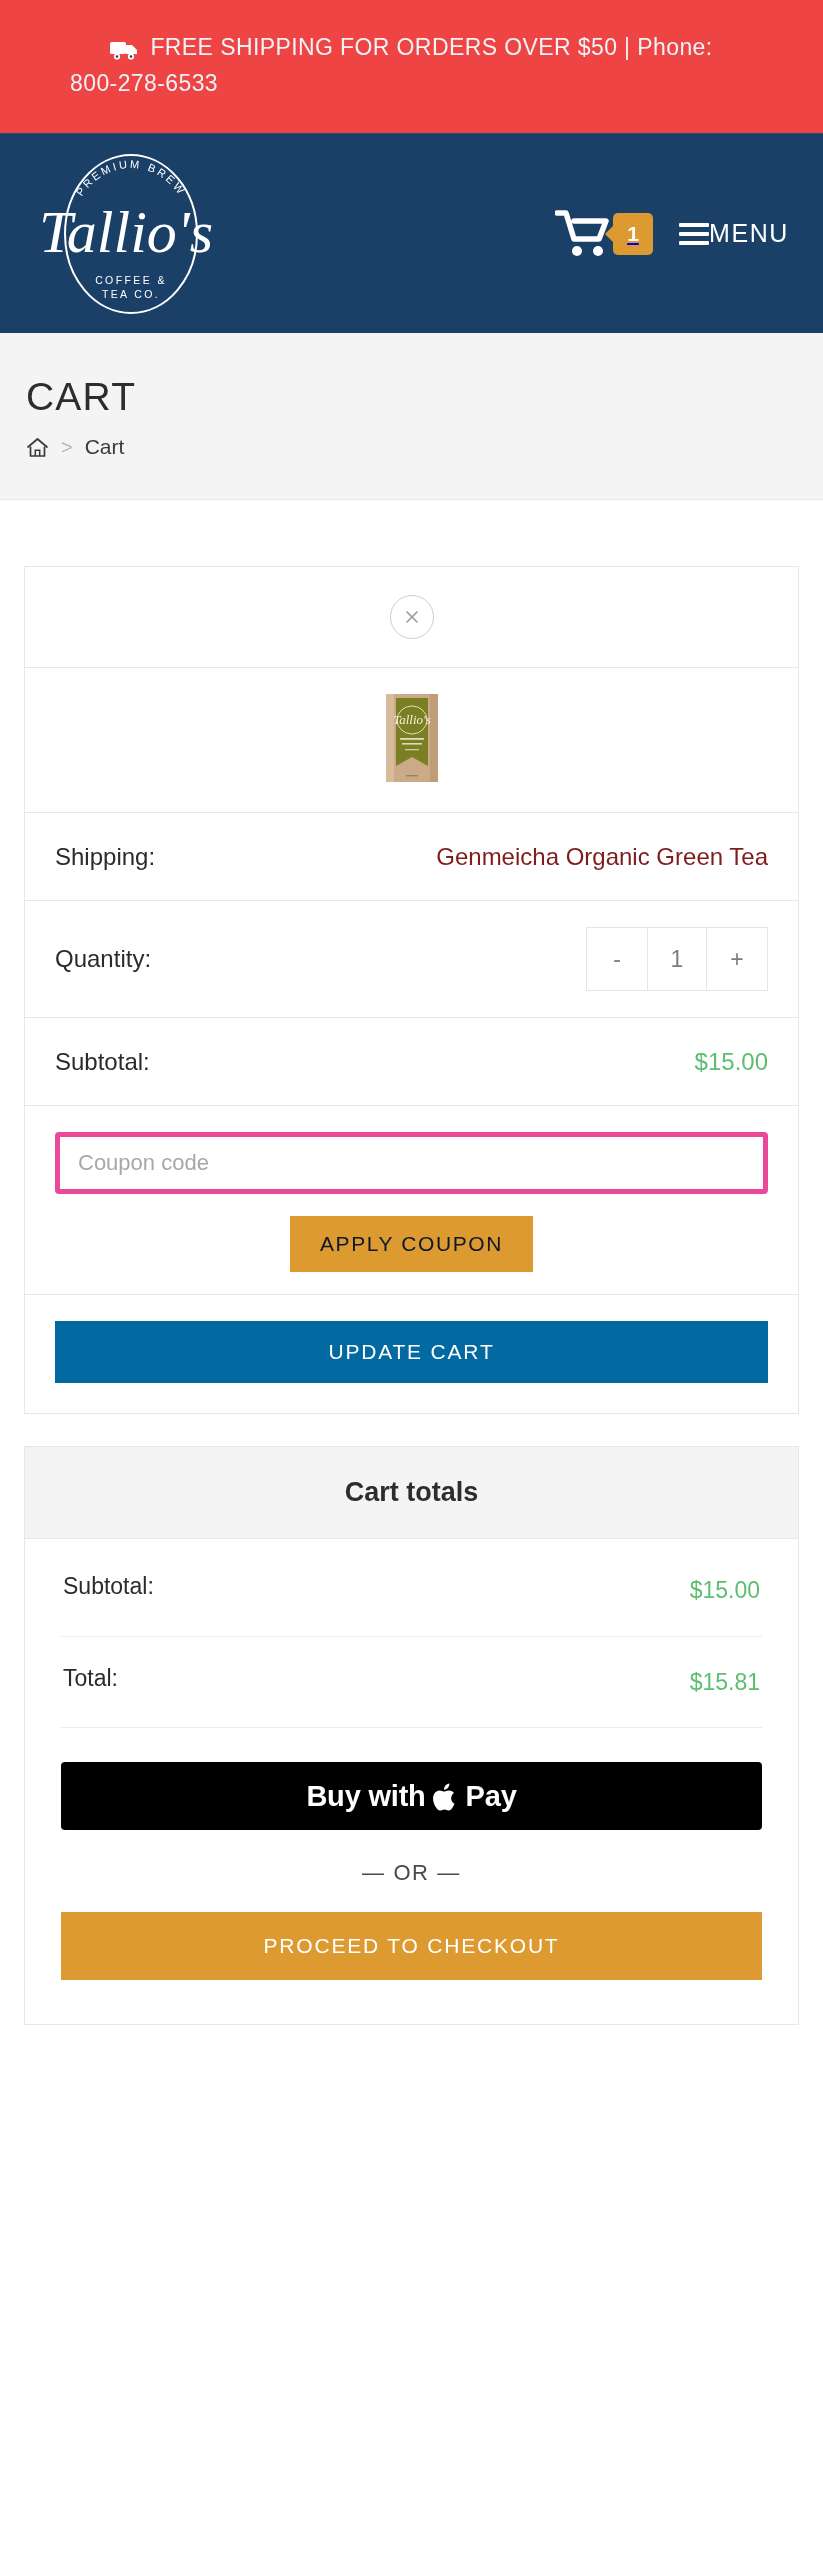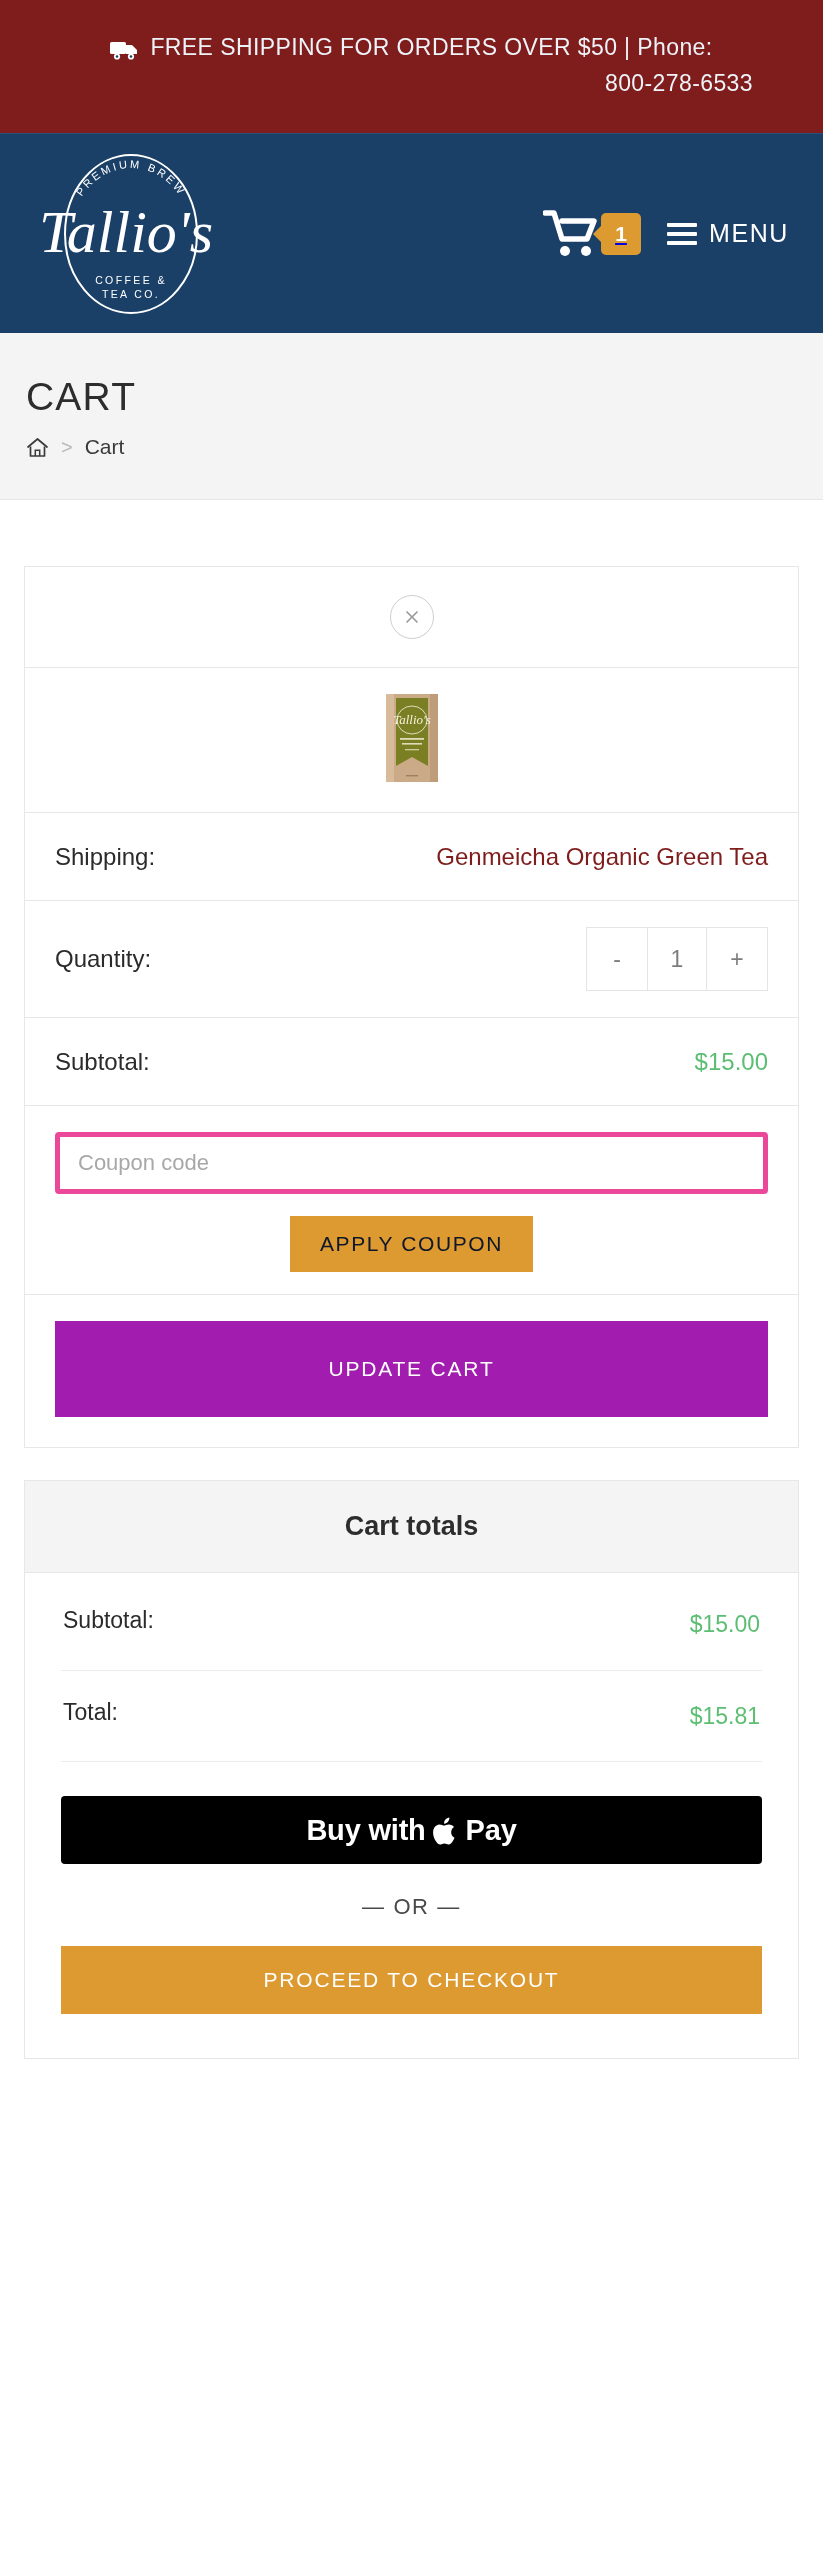--- a/index.html
+++ b/index.html
@@ -7,24 +7,24 @@
     width:823px; height:2560px;
     font-family:"Liberation Sans", sans-serif;
     background:#ffffff;
     color:#2b2b2b;
     -webkit-font-smoothing:antialiased;
   }
   body { overflow:hidden; position:relative; }
 
   
   .announce {
-    background:#7f1d1d;
+    background:#ef4444;
     color:#eef3f8;
     padding:30px 70px 32px;
-    text-align:right;
+    text-align:left;
     font-size:23px;
     line-height:1.55;
     letter-spacing:.4px;
   }
   .announce .line1 { display:flex; align-items:center; justify-content:center; gap:10px; flex-wrap:wrap; }
   .truck-icon { display:inline-block; width:30px; height:22px; position:relative; flex:0 0 auto; top:2px; }
   .truck-icon svg { display:block; }
 
   
   .site-header {
@@ -57,21 +57,21 @@
   }
   .cart-badge::before {
     content:"";
     position:absolute;
     left:-8px; top:50%;
     transform:translateY(-50%);
     border-top:9px solid transparent;
     border-bottom:9px solid transparent;
     border-right:9px solid #dc9a30;
   }
-  .menu-toggle { display:flex; align-items:center; gap:12px; cursor:pointer; }
+  .menu-toggle { display:flex; align-items:center; gap:0; cursor:pointer; }
   .hamburger { display:flex; flex-direction:column; gap:5px; width:30px; }
   .hamburger span { display:block; height:4px; background:#ffffff; border-radius:1px; }
   .menu-label { color:#ffffff; font-size:25px; letter-spacing:1.6px; }
 
   
   .page-head {
     background:#f4f4f4;
     border-bottom:1px solid #e6e6e6;
     padding:42px 26px 40px;
   }
@@ -165,24 +165,24 @@
     padding:16px 30px;
     font-size:21px;
     letter-spacing:1.6px;
     font-family:"Liberation Sans", sans-serif;
     cursor:pointer;
   }
   .update-cell { padding:26px 30px 30px; }
   .btn-update {
     display:block;
     width:100%;
-    background:#a21caf;
+    background:#0369a1;
     color:#ffffff;
     border:none;
-    padding:36px 0;
+    padding:19px 0;
     font-size:21px;
     letter-spacing:1.8px;
     font-family:"Liberation Sans", sans-serif;
     cursor:pointer;
   }
 
   
   .totals-card {
     border:1px solid #e7e7e7;
     background:#ffffff;

